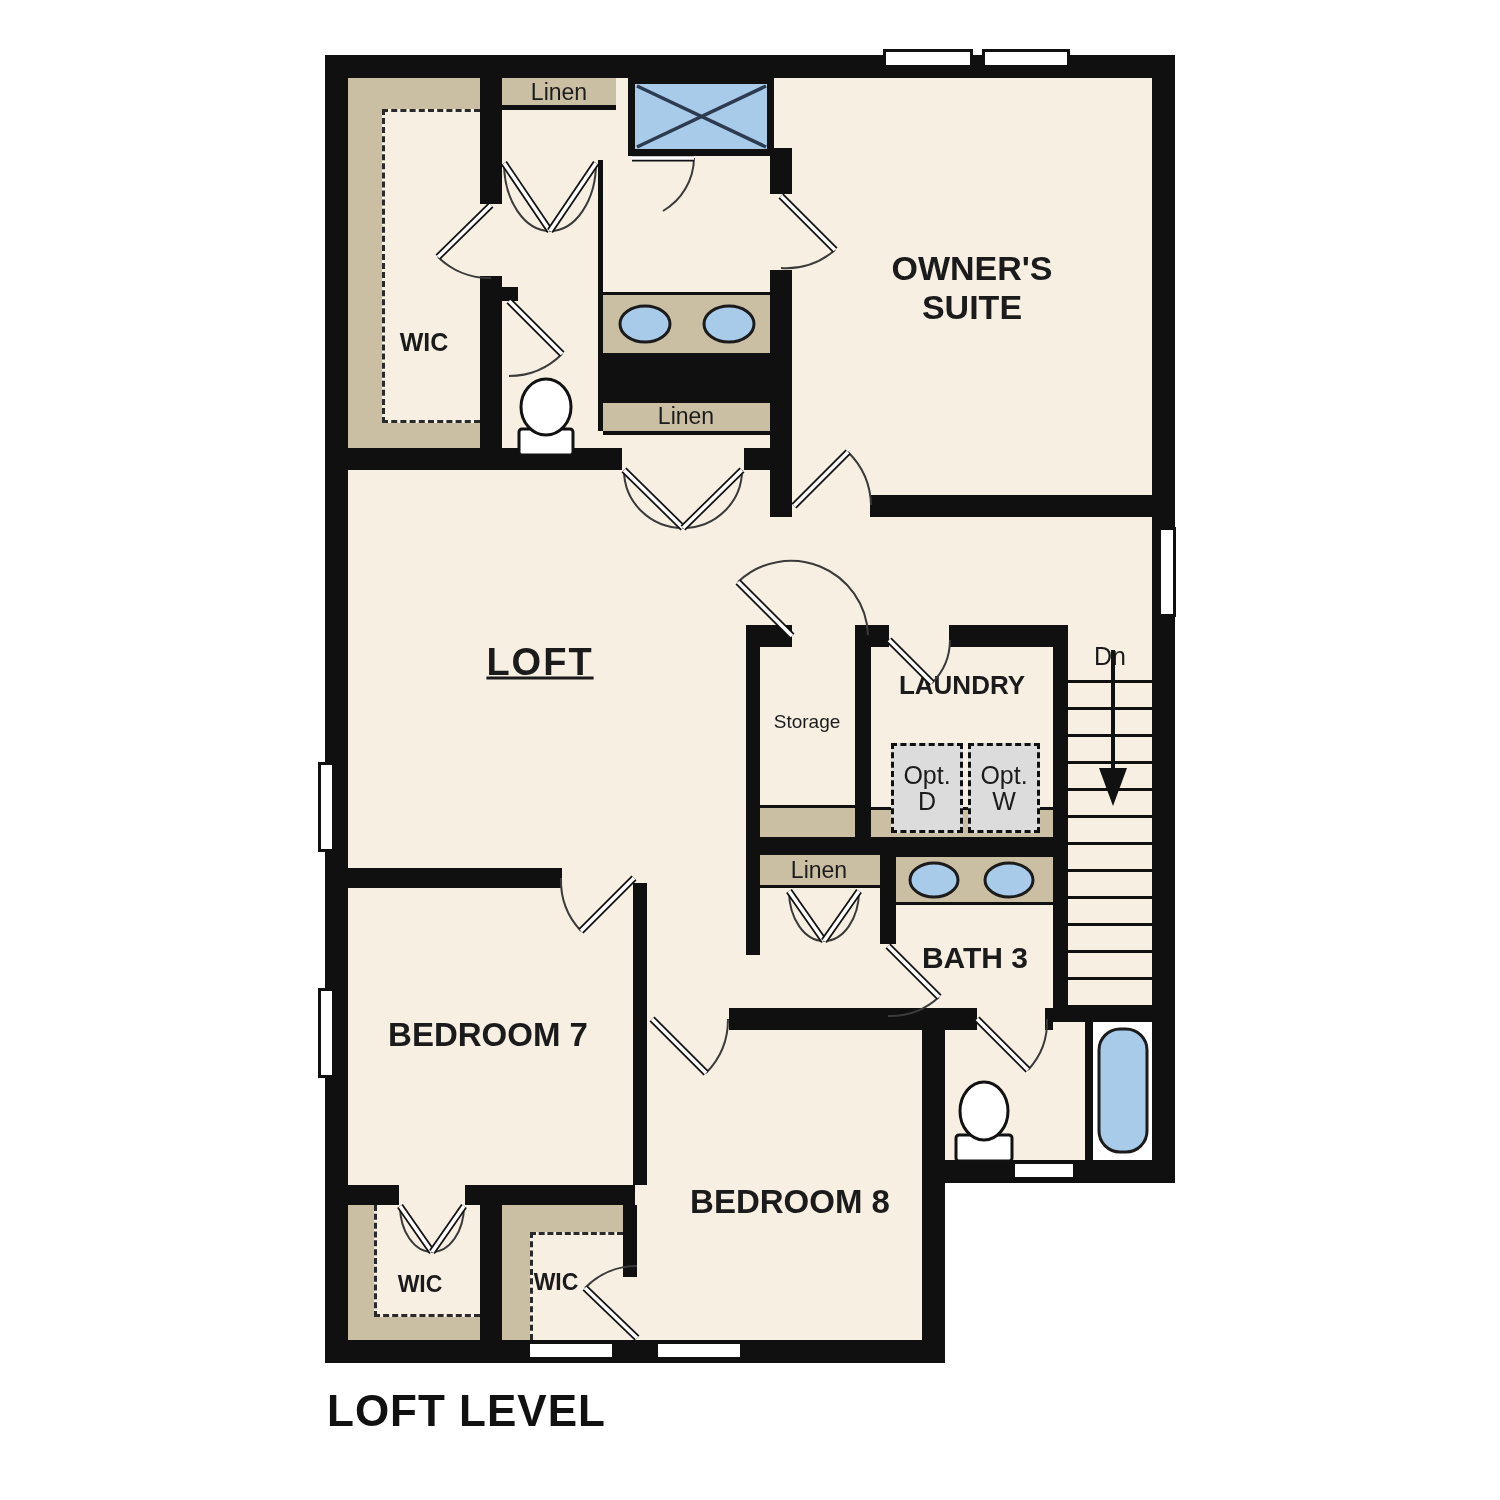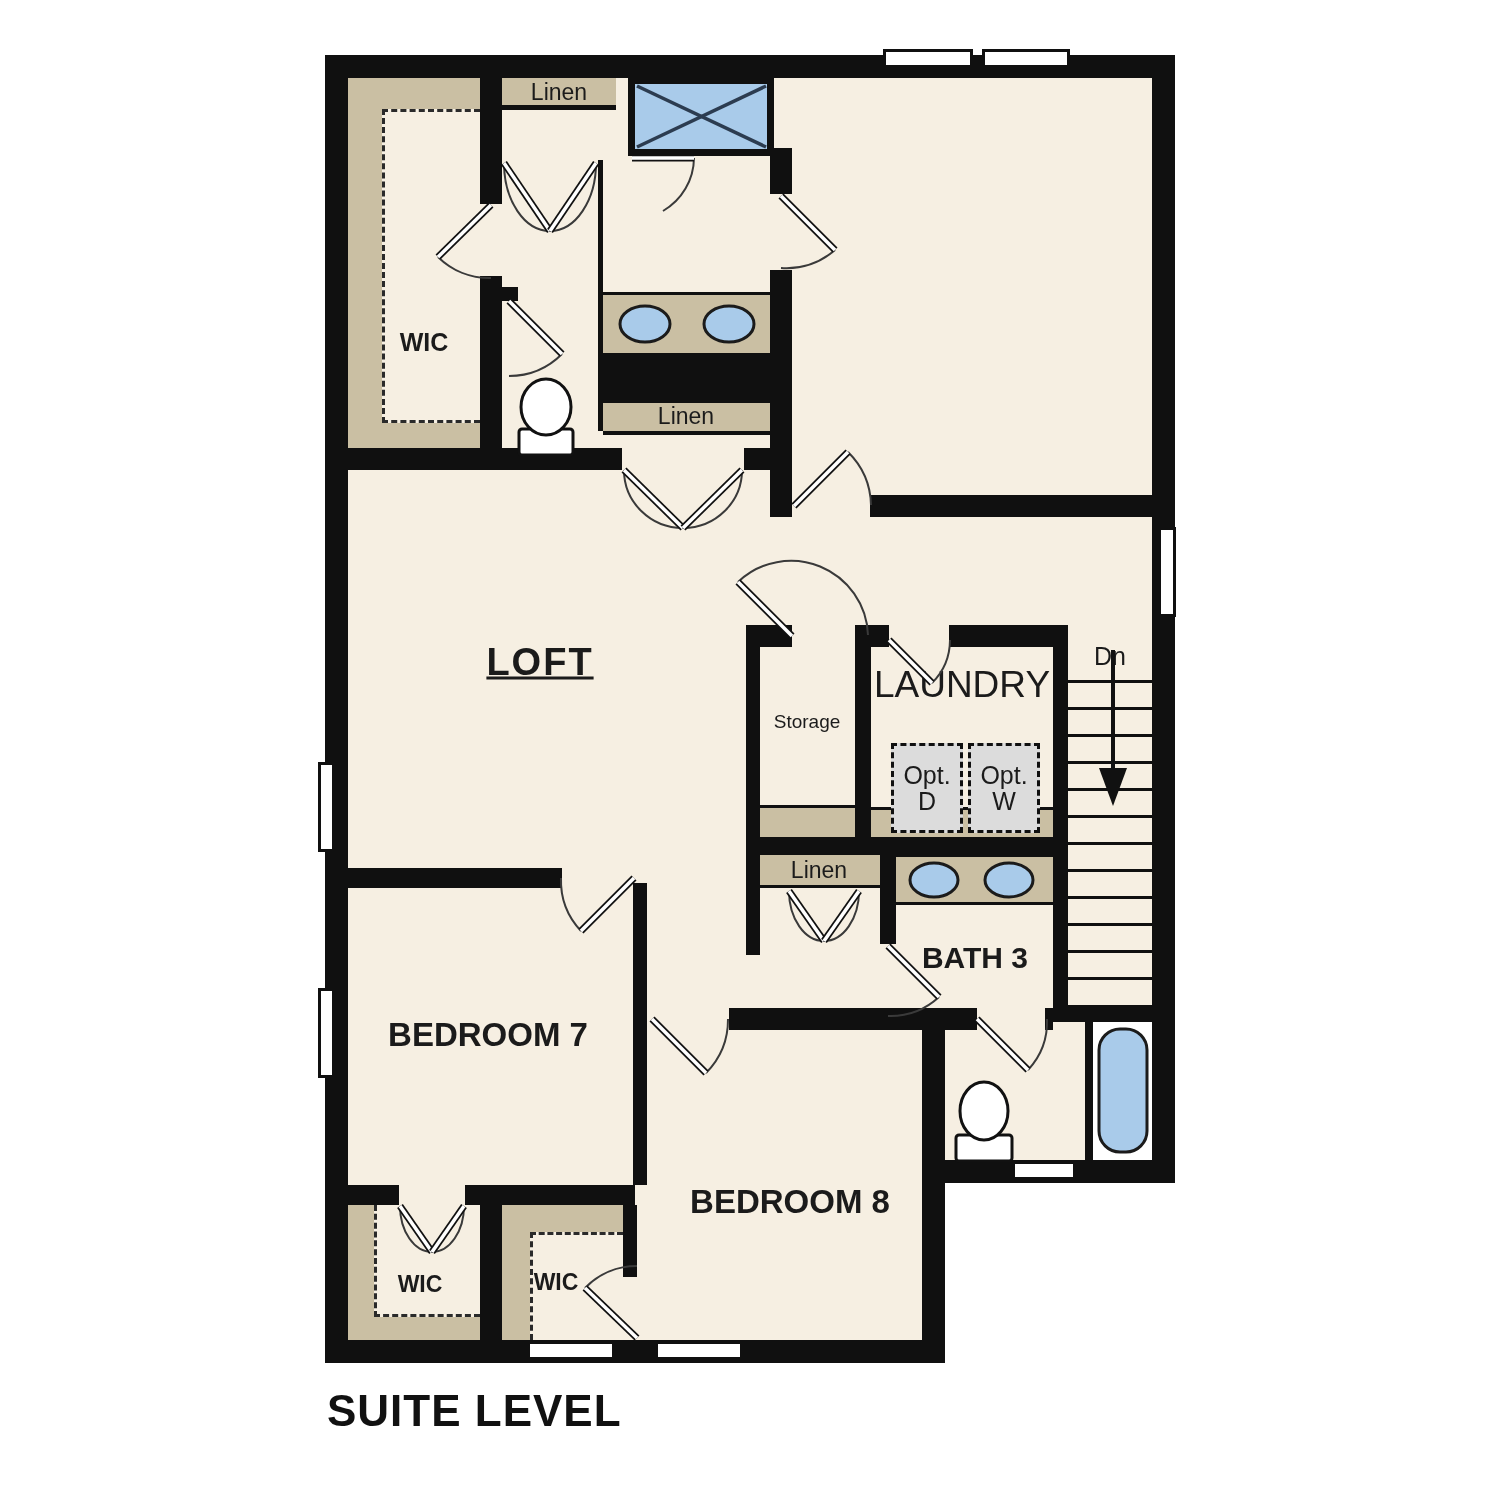--- a/index.html
+++ b/index.html
@@ -126,24 +126,25 @@
   <div class="optbox" style="left:891px;top:743px;">
     <span>Opt.</span>
     <span>D</span>
   </div>
   <div class="optbox" style="left:968px;top:743px;">
     <span>Opt.</span>
     <span>W</span>
   </div>
 
   <div class="lbl" style="left:540px;top:662px;font-size:38px;font-weight:bold;letter-spacing:2px;text-decoration:underline;">LOFT</div>
+  <div class="lbl wrap" style="left:972px;top:288px;width:270px;font-size:34px;font-weight:bold;">OWNER'S SUITE</div>
   <div class="lbl" style="left:488px;top:1035px;font-size:33px;font-weight:bold;">BEDROOM 7</div>
   <div class="lbl" style="left:790px;top:1202px;font-size:33px;font-weight:bold;">BEDROOM 8</div>
   <div class="lbl wrap" style="left:975px;top:958px;width:150px;font-size:30px;font-weight:bold;">BATH 3</div>
-  <div class="lbl" style="left:962px;top:685px;font-size:37px;font-weight:normal;">LAUNDRY</div>
+  <div class="lbl" style="left:962px;top:685px;font-size:26px;font-weight:bold;">LAUNDRY</div>
   <div class="lbl" style="left:807px;top:722px;font-size:19px;">Storage</div>
   <div class="lbl" style="left:1110px;top:656px;font-size:25px;">Dn</div>
   <div class="lbl" style="left:559px;top:92px;font-size:23px;">Linen</div>
   <div class="lbl" style="left:686px;top:416px;font-size:23px;">Linen</div>
   <div class="lbl" style="left:819px;top:870px;font-size:23px;">Linen</div>
   <div class="lbl" style="left:424px;top:342px;font-size:25px;font-weight:600;">WIC</div>
   <div class="lbl" style="left:420px;top:1284px;font-size:23px;font-weight:600;">WIC</div>
   <div class="lbl" style="left:556px;top:1282px;font-size:23px;font-weight:600;">WIC</div>
 
   <svg class="overlay" width="1500" height="1500" viewBox="0 0 1500 1500">
@@ -231,14 +232,14 @@
         <line x1="859" y1="891" x2="824" y2="941" stroke="#fff" stroke-width="3.5"></line>
         <path d="M400,1206 A32,46 0 0 0 432,1252" fill="none" stroke="#3a3a3a" stroke-width="2"></path>
         <line x1="400" y1="1206" x2="432" y2="1252" stroke="#111" stroke-width="7"></line>
         <line x1="400" y1="1206" x2="432" y2="1252" stroke="#fff" stroke-width="3.5"></line>
         <path d="M464,1206 A32,46 0 0 1 432,1252" fill="none" stroke="#3a3a3a" stroke-width="2"></path>
         <line x1="464" y1="1206" x2="432" y2="1252" stroke="#111" stroke-width="7"></line>
         <line x1="464" y1="1206" x2="432" y2="1252" stroke="#fff" stroke-width="3.5"></line>
       </g>
   </svg>
 
-  <div class="title">SUITE LEVEL</div>
+  <div class="title">LOFT LEVEL</div>
 </div>
 
 </body></html>

